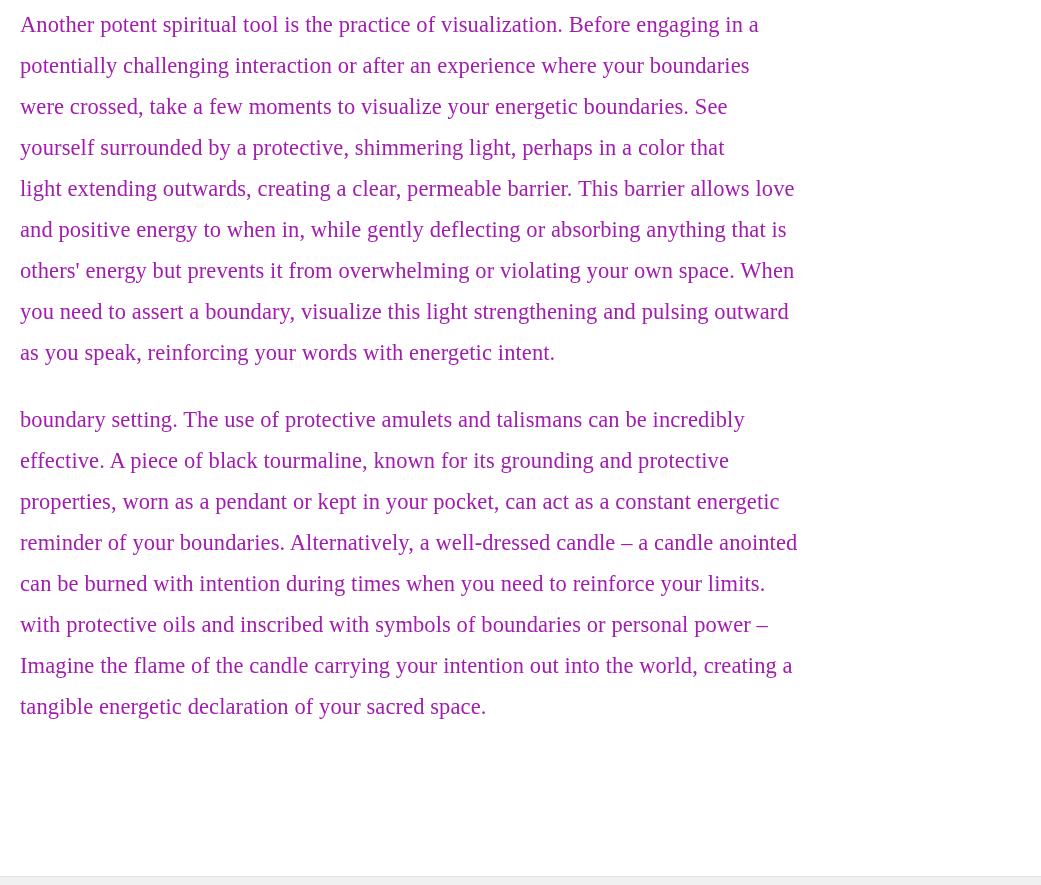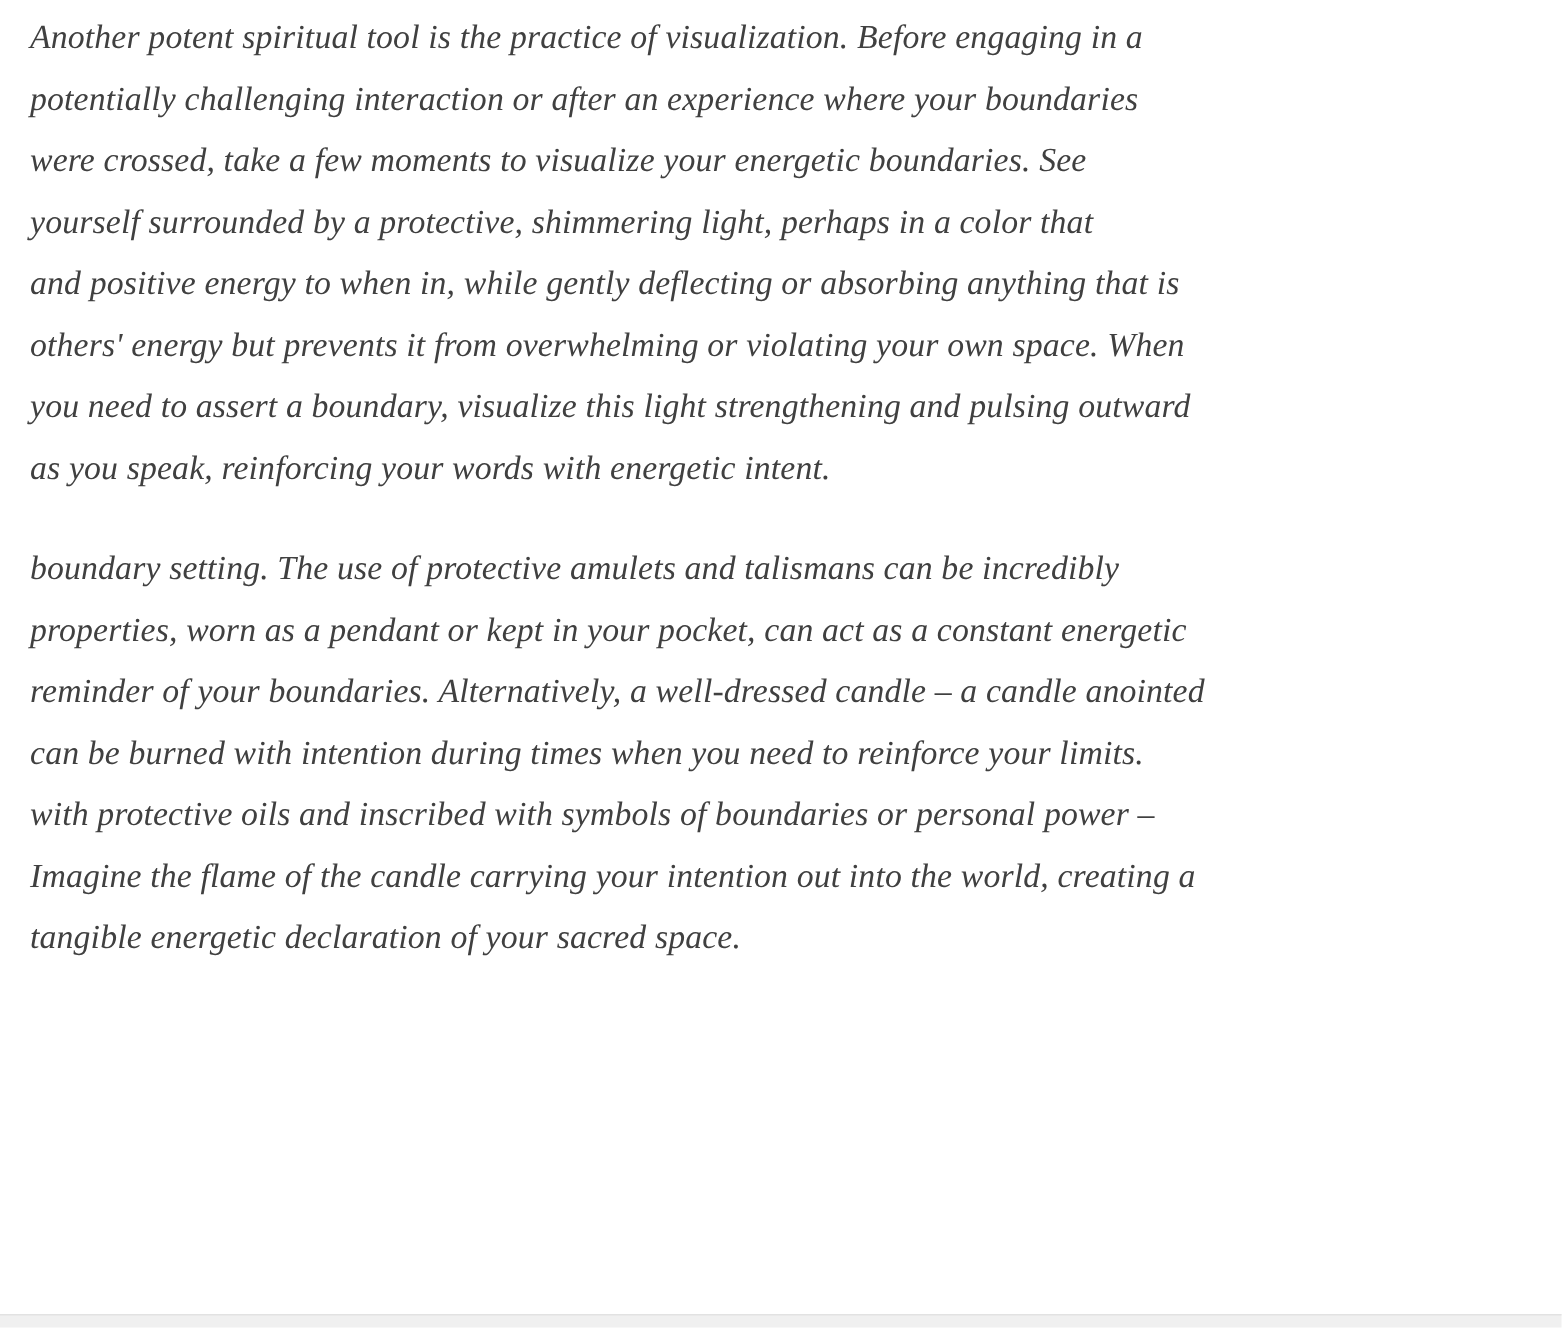--- a/index.html
+++ b/index.html
@@ -16,24 +16,23 @@
   }
   .content {
     position: absolute;
     top: 4px;
     left: 20px;
     right: 20px;
   }
   .para {
     font-size: 22.5px;
     line-height: 41px;
-    color: #404040;
+    color: #a21caf;
     letter-spacing: 0.1px;
     margin: 0 0 26px 0;
-    font-style: italic;
   }
   .line {
     white-space: nowrap;
   }
   .bottom-bar {
     position: absolute;
     left: 0;
     right: 0;
     bottom: 0;
     height: 8px;
@@ -43,27 +42,29 @@
 </style>
 </head>
 <body>
 
 <div class="content" id="article">
     <div class="para">
       <div class="line">Another potent spiritual tool is the practice of visualization. Before engaging in a</div>
       <div class="line">potentially challenging interaction or after an experience where your boundaries</div>
       <div class="line">were crossed, take a few moments to visualize your energetic boundaries. See</div>
       <div class="line">yourself surrounded by a protective, shimmering light, perhaps in a color that</div>
+      <div class="line">light extending outwards, creating a clear, permeable barrier. This barrier allows love</div>
       <div class="line">and positive energy to when in, while gently deflecting or absorbing anything that is</div>
       <div class="line">others' energy but prevents it from overwhelming or violating your own space. When</div>
       <div class="line">you need to assert a boundary, visualize this light strengthening and pulsing outward</div>
       <div class="line">as you speak, reinforcing your words with energetic intent.</div>
     </div>
     <div class="para">
       <div class="line">boundary setting. The use of protective amulets and talismans can be incredibly</div>
+      <div class="line">effective. A piece of black tourmaline, known for its grounding and protective</div>
       <div class="line">properties, worn as a pendant or kept in your pocket, can act as a constant energetic</div>
       <div class="line">reminder of your boundaries. Alternatively, a well-dressed candle – a candle anointed</div>
       <div class="line">can be burned with intention during times when you need to reinforce your limits.</div>
       <div class="line">with protective oils and inscribed with symbols of boundaries or personal power –</div>
       <div class="line">Imagine the flame of the candle carrying your intention out into the world, creating a</div>
       <div class="line">tangible energetic declaration of your sacred space.</div>
     </div>
   </div>
 
 <div class="bottom-bar"></div>

